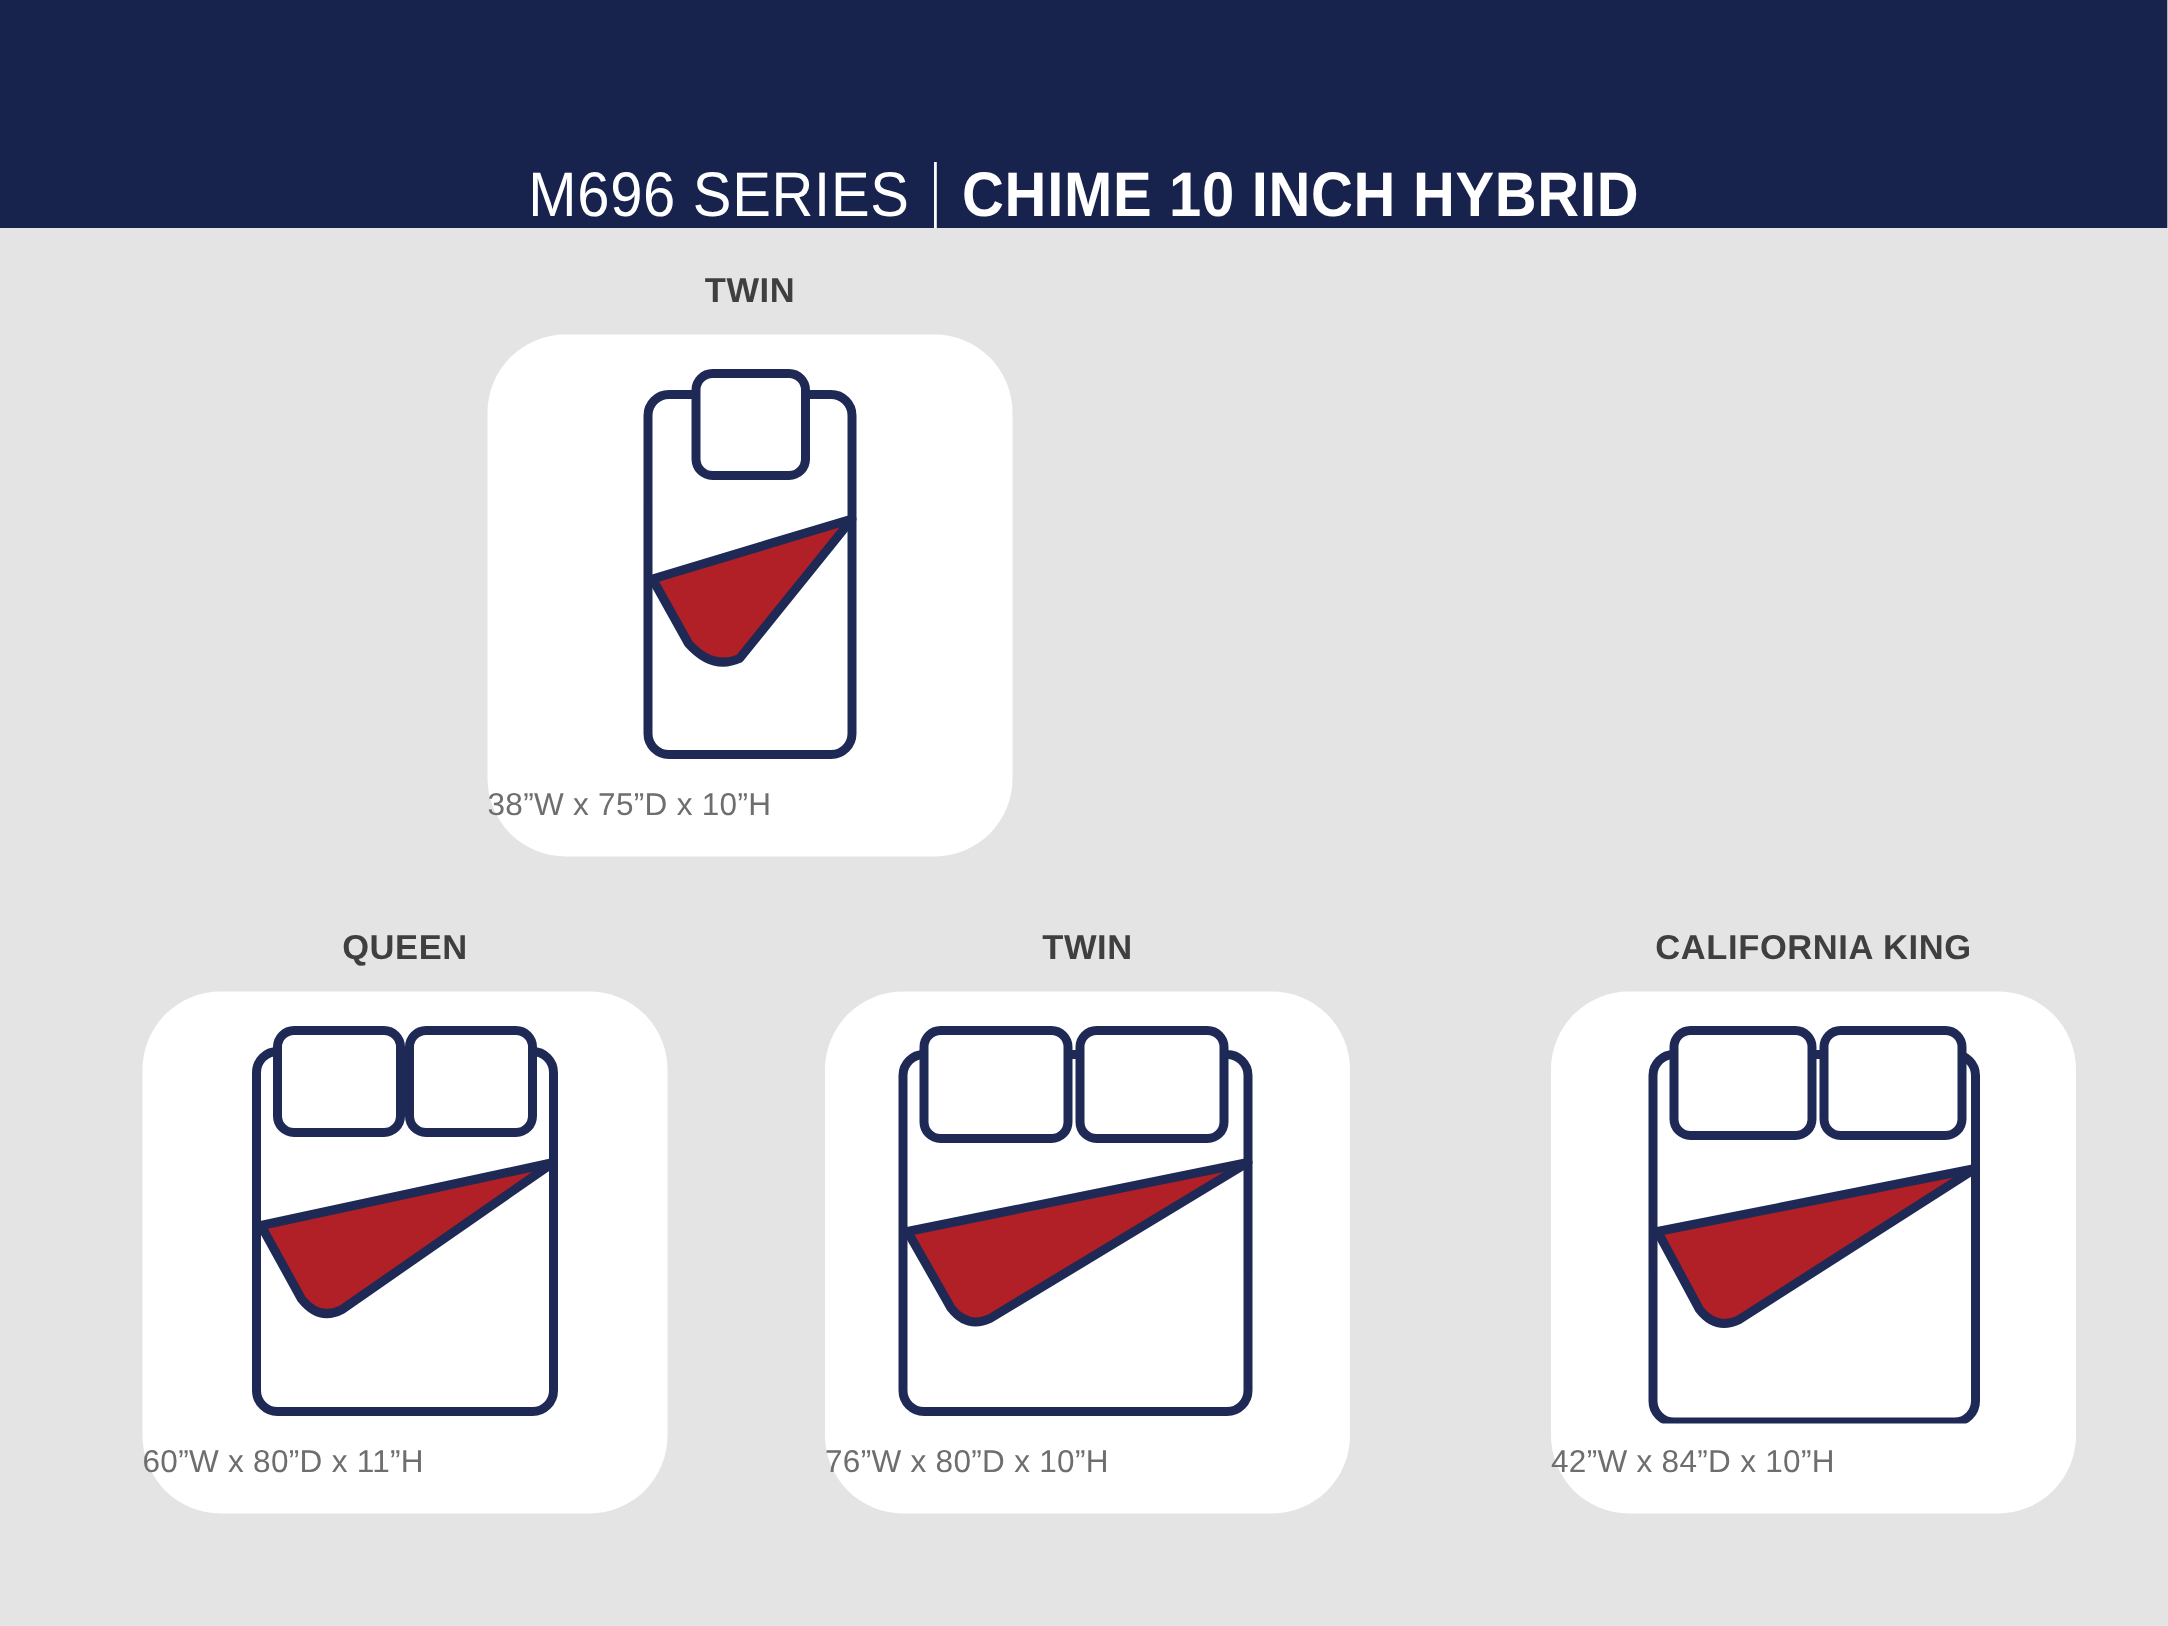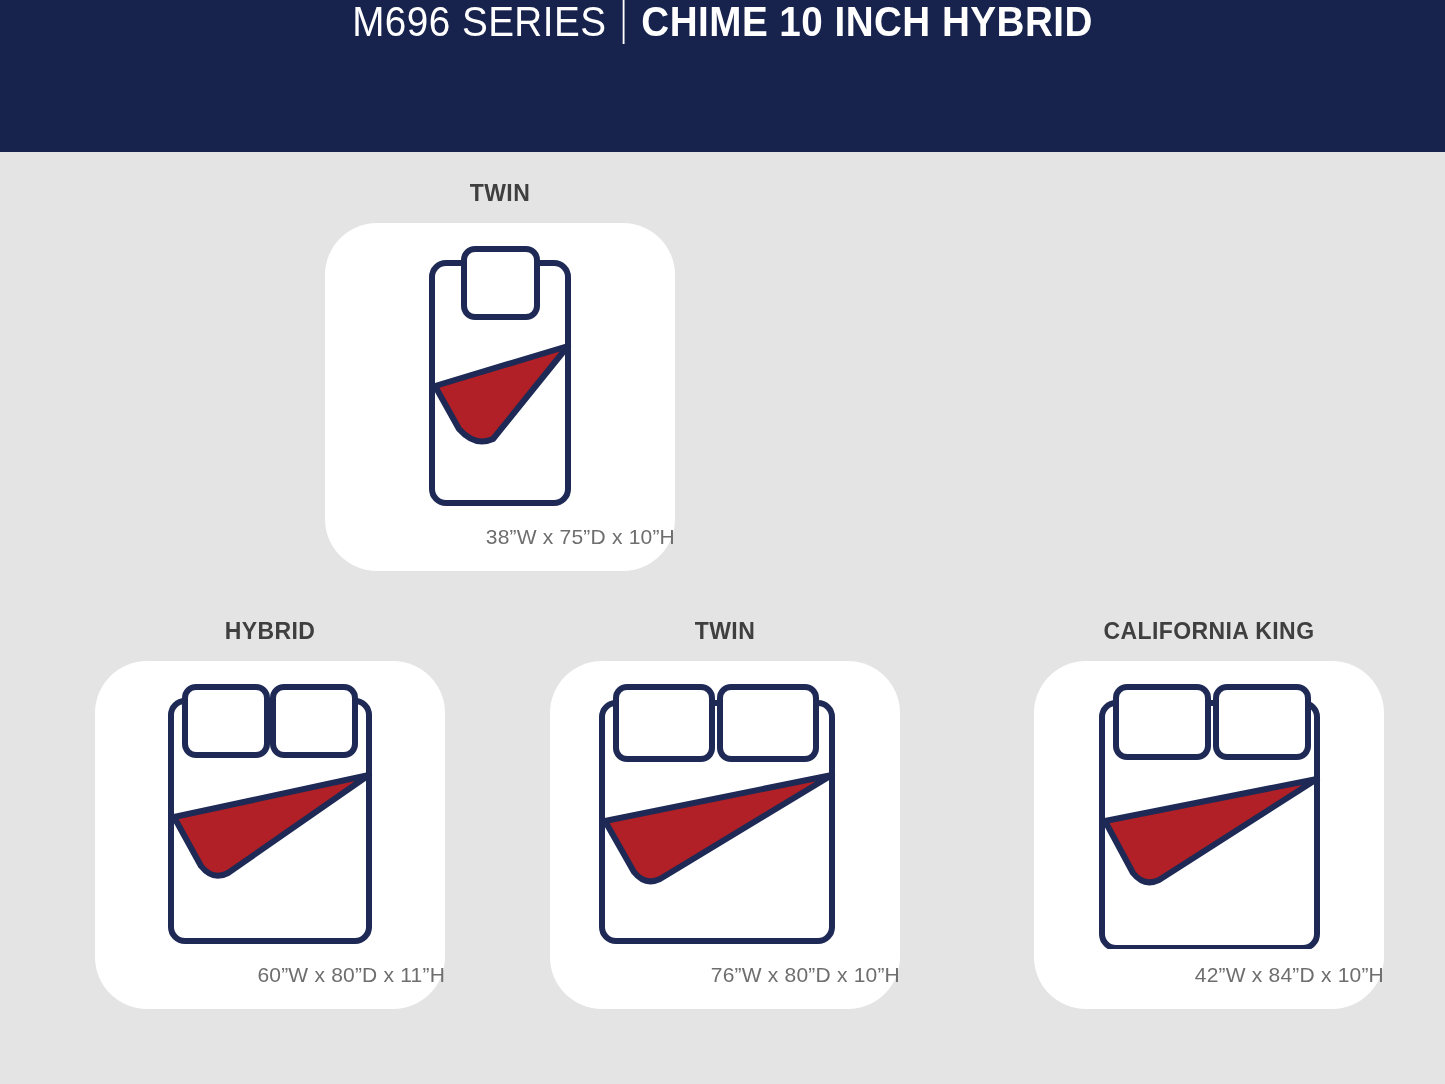--- a/index.html
+++ b/index.html
@@ -17,21 +17,21 @@
 
   
   .header {
     position: absolute;
     left: 0;
     top: 0;
     width: 1445px;
     height: 152px;
     background: #17224d;
     display: flex;
-    align-items: flex-start;
+    align-items: flex-end;
     justify-content: center;
     box-sizing: border-box;
   }
   .header-title {
     display: flex;
     align-items: center;
     color: #ffffff;
     font-size: 42px;
     line-height: 1;
     letter-spacing: 0.5px;
@@ -88,21 +88,21 @@
     left: 0;
     top: 8px;
     width: 350px;
     height: 280px;
   }
   .dims {
     position: absolute;
     left: 0;
     bottom: 22px;
     width: 350px;
-    text-align: right;
+    text-align: left;
     font-size: 21px;
     color: #6e6e6e;
     letter-spacing: 0.2px;
     white-space: nowrap;
   }
 
   
   .pos-twin   { left: 325px; top: 28px; }
   .pos-full   { left: 785px; top: 28px; }
   .pos-queen  { left: 95px;  top: 466px; }
@@ -132,21 +132,21 @@
         <path d="M 243 115 L 110 155 L 134 198 Q 150 216 168 208 L 243 115 Z" fill="#B02026" stroke="#1E2A55" stroke-width="6" stroke-linejoin="round"></path>
 
         <rect x="139" y="18" width="73" height="68" rx="11" ry="11" fill="#ffffff" stroke="#1E2A55" stroke-width="6"></rect>
       </svg>
       <div class="dims">38”W x 75”D x 10”H</div>
     </div>
   </div>
 
 
   <div class="size-cell pos-queen">
-    <div class="size-label">HYBRID</div>
+    <div class="size-label">QUEEN</div>
     <div class="card">
       <svg class="bed-art" viewBox="0 0 350 280">
 
         <rect x="76" y="32" width="198" height="240" rx="14" ry="14" fill="#ffffff" stroke="#1E2A55" stroke-width="6"></rect>
 
         <path d="M 274 106 L 79 148 L 106 197 Q 118 212 133 204 L 274 106 Z" fill="#B02026" stroke="#1E2A55" stroke-width="6" stroke-linejoin="round"></path>
 
         <rect x="90" y="18" width="82" height="68" rx="11" ry="11" fill="#ffffff" stroke="#1E2A55" stroke-width="6"></rect>
         <rect x="178" y="18" width="82" height="68" rx="11" ry="11" fill="#ffffff" stroke="#1E2A55" stroke-width="6"></rect>
       </svg>

